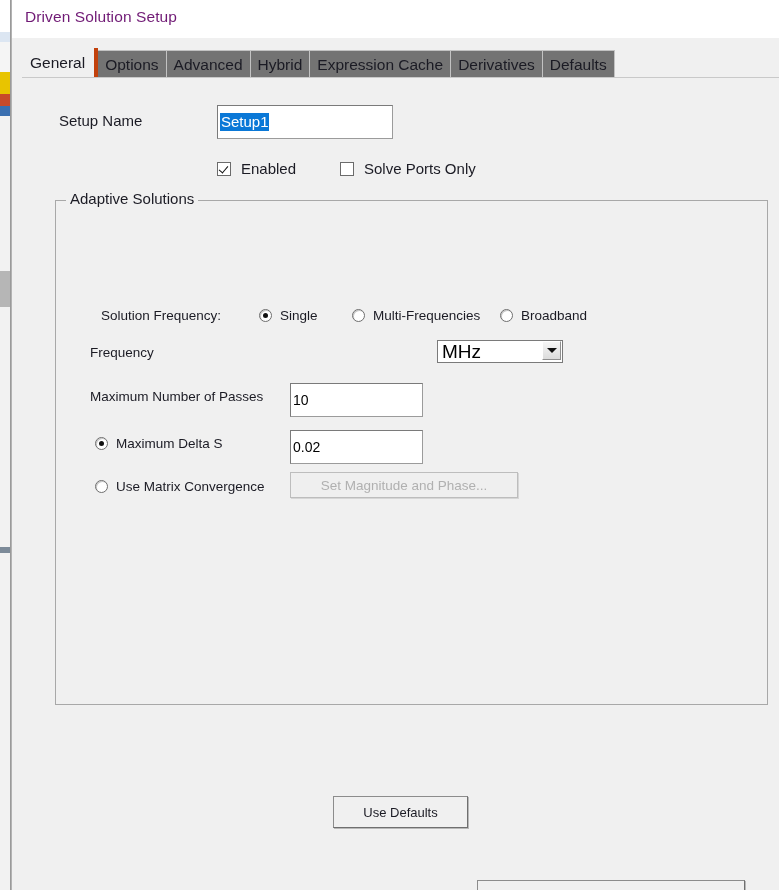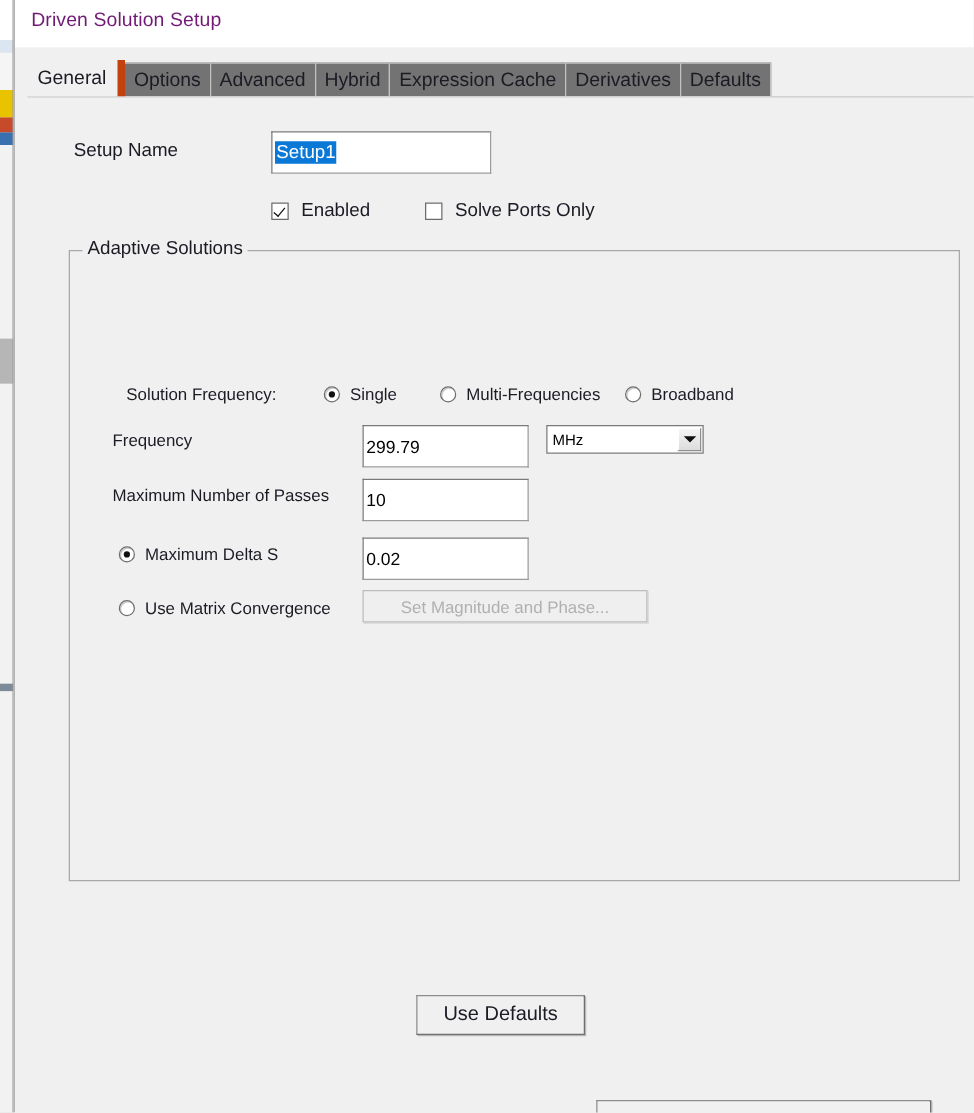--- a/index.html
+++ b/index.html
@@ -119,21 +119,21 @@
   }
   .tab.active {
     background: #f4f4f4;
     border-color: #b0b0b0;
     z-index: 3;
     height: 29px;
     line-height: 29px;
     padding: 0 9px 0 8px;
     border-left: none;
     border-top: none;
-    border-right: 6px solid #c2410c;
+    border-right: 4px solid #c2410c;
     background: #f0f0f0;
   }
 
   
   .panel {
     position: absolute;
     left: 10px;
     top: 77px;
     width: 757px;
     height: 678px;
@@ -296,22 +296,21 @@
   .combo {
     position: absolute;
     left: 415px;
     top: 262px;
     width: 126px;
     height: 23px;
     background: #ffffff;
     border: 1px solid #7a7a7a;
     box-sizing: border-box;
     display: flex;
-    align-items: center;
-    font-size: 12px;
+    font-size: 19px;
     color: #000;
   }
   .combo-value {
     padding-left: 4px;
     flex: 1;
   }
   .combo-arrow {
     width: 19px;
     height: 19px;
     margin-right: 1px;
@@ -336,21 +335,21 @@
   .btn {
     position: absolute;
     background: #f0f0f0;
     border: 1px solid #8c8c8c;
     border-right-color: #6f6f6f;
     border-bottom-color: #6f6f6f;
     box-sizing: border-box;
     display: flex;
     align-items: center;
     justify-content: center;
-    font-size: 16px;
+    font-size: 13px;
     color: #1b1b24;
     white-space: nowrap;
     box-shadow: 1px 1px 0 #b8b8b8;
   }
   .btn.disabled {
     color: #b0b0b0;
     background: #efefef;
     border-color: #bdbdbd;
     box-shadow: 1px 1px 0 #d6d6d6;
     font-size: 13.5px;
@@ -460,23 +459,20 @@
         <span class="radio-label">Multi-Frequencies</span>
       </div>
 
       <div class="radio-wrap rb-broad">
         <span class="radio"></span>
         <span class="radio-label">Broadband</span>
       </div>
 
       <div class="lbl-small freq-label">Frequency</div>
 
-      <div class="textbox freq-input">
-        <span>299.79</span>
-      </div>
 
       <div class="combo">
         <span class="combo-value">MHz</span>
         <span class="combo-arrow">
           <span class="tri"></span>
         </span>
       </div>
 
       <div class="lbl-small passes-label">Maximum Number of Passes</div>
 

